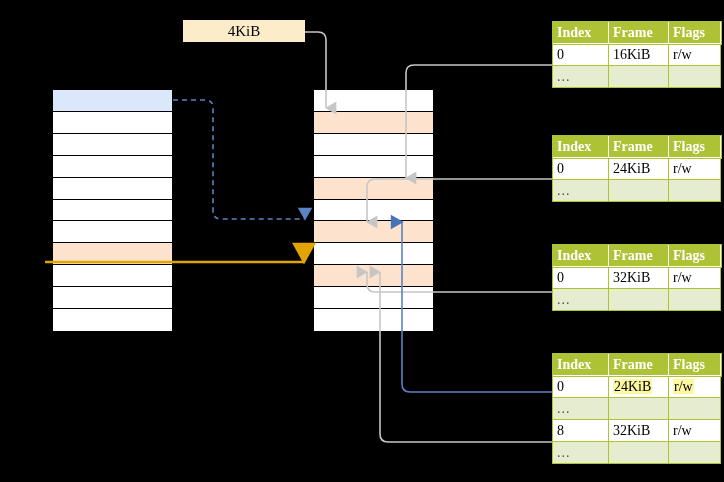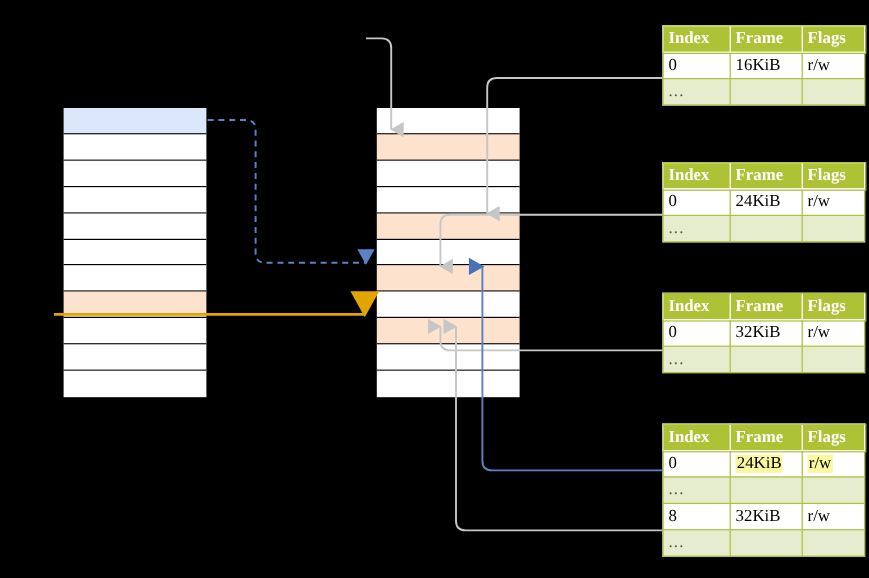--- a/index.html
+++ b/index.html
@@ -42,21 +42,21 @@
     font-size: 15px;
     line-height: 22px;
     text-align: center;
     box-sizing: border-box;
   }
 
   
   .ftable {
     position: absolute;
     border-collapse: collapse;
-    background: #e5e5e5;
+    background: #f9a8d4;
     table-layout: fixed;
   }
   .ftable td, .ftable th {
     border: 1px solid #000000;
     font-size: 14px;
     padding: 1px 4px;
     height: 22px;
     box-sizing: border-box;
     text-align: left;
     font-weight: normal;
@@ -90,20 +90,21 @@
     width: 724px;
     height: 482px;
     pointer-events: none;
   }
 </style>
 </head>
 <body>
 
 <div id="stage">
 
+  <div class="labelbox" style="left:183px; top:20px; width:122px; height:22px;">4KiB</div>
 
   <div class="col" id="left-col" style="left:52px; top:89px; width:121px; height:241px;">
       <div class="cell blue" style="height: 21.9091px;"></div>
       <div class="cell" style="height: 21.9091px;"></div>
       <div class="cell" style="height: 21.9091px;"></div>
       <div class="cell" style="height: 21.9091px;"></div>
       <div class="cell" style="height: 21.9091px;"></div>
       <div class="cell" style="height: 21.9091px;"></div>
       <div class="cell" style="height: 21.9091px;"></div>
       <div class="cell peach" style="height: 21.9091px;"></div>

